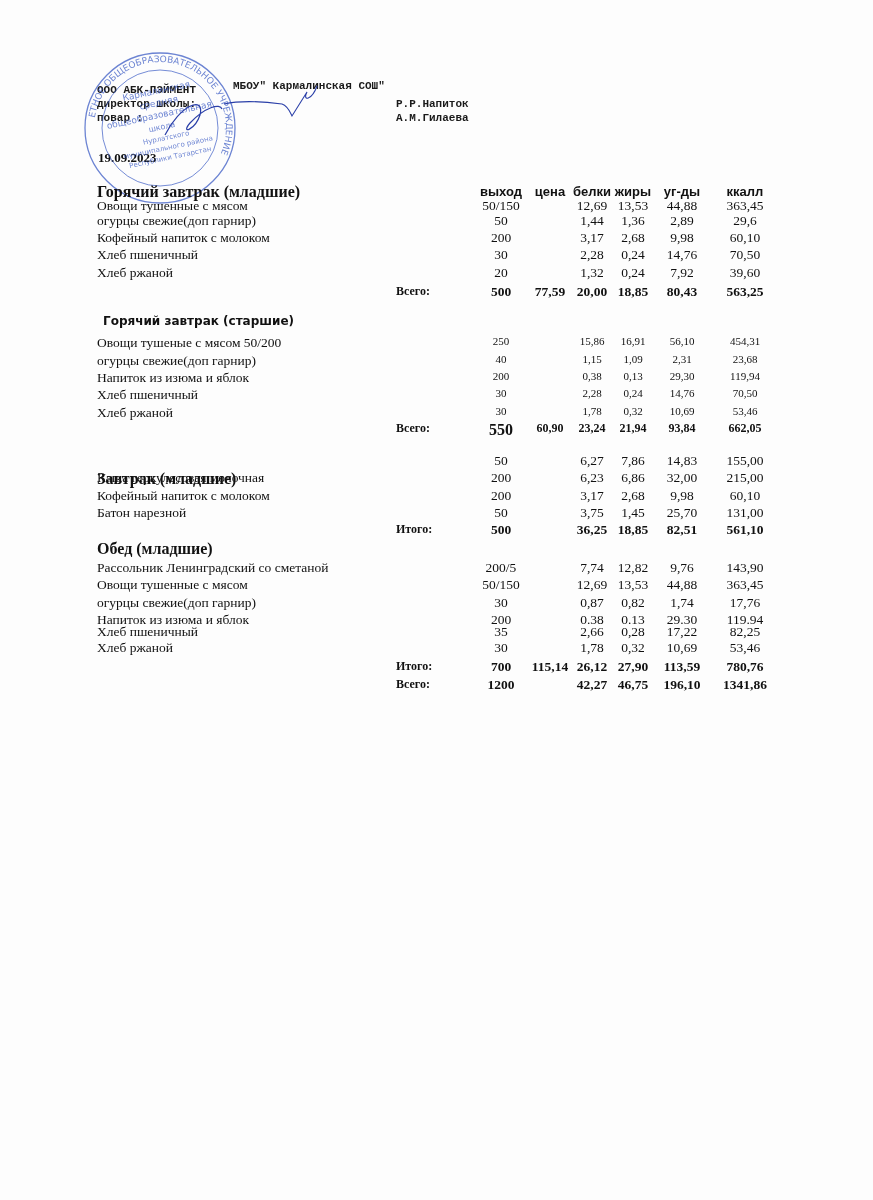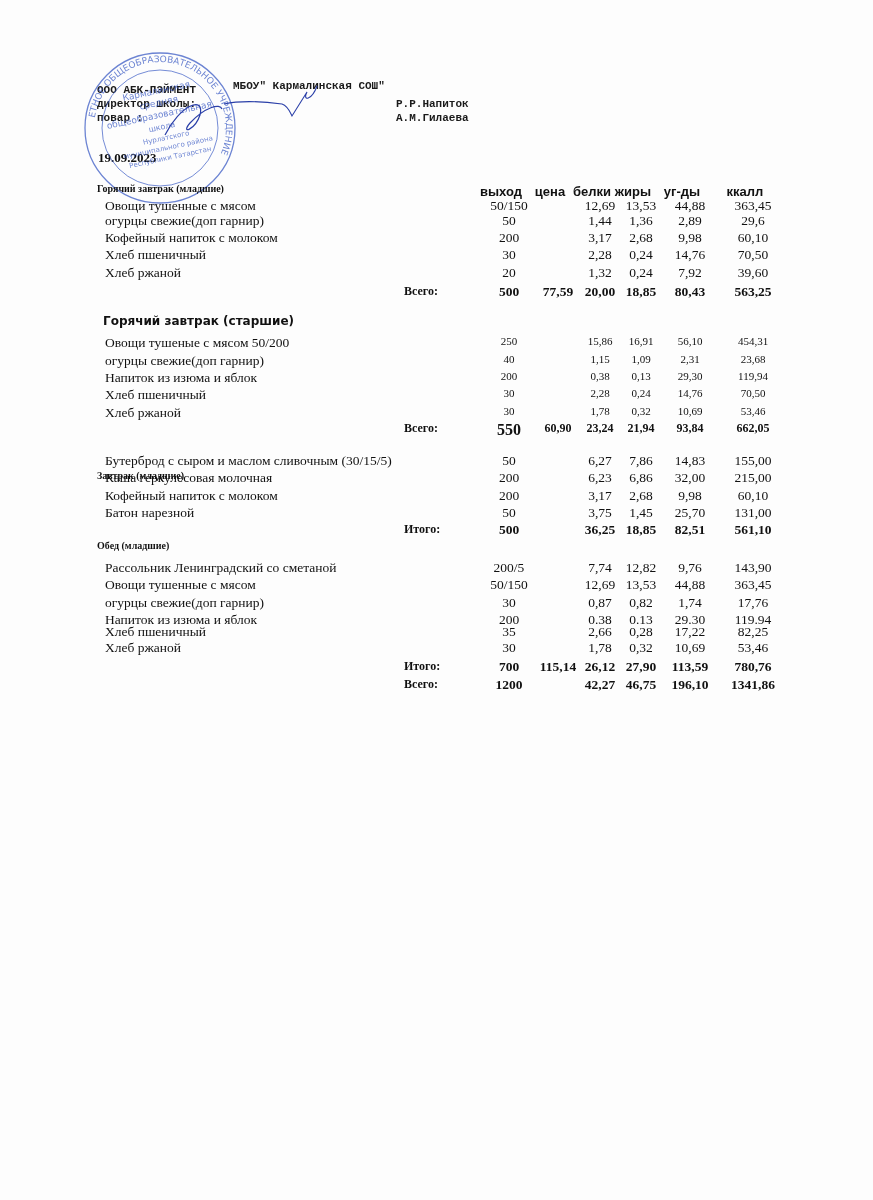--- a/index.html
+++ b/index.html
@@ -1,32 +1,32 @@
 <!DOCTYPE html>
 <html><head>
 <meta charset="utf-8">
 <style>
   html, body { margin:0; padding:0; background:#ffffff; }
   body { width:873px; height:1200px; position:relative; overflow:hidden; color:#111; }
   .page { position:absolute; left:0; top:0; width:873px; height:1200px; background:#fdfdfd; }
   .hdr { position:absolute; font-family:Liberation Mono, monospace; font-size:11px; font-weight:bold; color:#1a1a1a; white-space:nowrap; }
   .date { position:absolute; left:98px; top:150px; font-family:"Liberation Serif", serif; font-weight:bold; font-size:13px; }
-  .row { position:absolute; left:8px; width:716px; height:16px; font-family:"Liberation Serif", serif; font-size:13.5px; }
+  .row { position:absolute; left:0; width:716px; height:16px; font-family:"Liberation Serif", serif; font-size:13.5px; }
   .row.small .num { font-size:11px; }
   .row .name { position:absolute; left:97px; white-space:nowrap; }
   .row .lbl { position:absolute; left:396px; font-weight:bold; font-size:12px; white-space:nowrap; }
   .num { position:absolute; width:70px; text-align:center; white-space:nowrap; }
   .c-out { left:466px; }
   .c-price { left:515px; }
   .c-prot { left:557px; }
   .c-fat { left:598px; }
   .c-carb { left:647px; }
   .c-kcal { left:710px; }
   .bold { font-weight:bold; }
-  .sect { position:absolute; left:97px; font-family:"Liberation Serif", serif; font-weight:bold; font-size:10px; white-space:nowrap; }
+  .sect { position:absolute; left:97px; font-family:"Liberation Serif", serif; font-weight:bold; font-size:16px; white-space:nowrap; }
   .sect.sansh { font-family:"DejaVu Sans", sans-serif; font-size:12px; left:103px; }
   .colhead { position:absolute; top:184px; font-family:Liberation Sans, sans-serif; font-weight:bold; font-size:13px; width:70px; text-align:center; }
   .stamp { position:absolute; left:82px; top:50px; width:156px; height:156px; pointer-events:none; }
   .sig { position:absolute; pointer-events:none; }
 </style>
 </head>
 <body>
 
 <div class="page">
 
@@ -184,21 +184,20 @@
       <div class="row bold" style="top: 421px;">
         <span class="lbl">Всего:</span>
         <span class="num c-out" style="font-size: 16px;">550</span>
         <span class="num c-price" style="font-size: 12px;">60,90</span>
         <span class="num c-prot" style="font-size: 12px;">23,24</span>
         <span class="num c-fat" style="font-size: 12px;">21,94</span>
         <span class="num c-carb" style="font-size: 12px;">93,84</span>
         <span class="num c-kcal" style="font-size: 12px;">662,05</span>
       </div>
       <div class="row" style="top: 453px;">
-        <span class="name">Бутерброд с сыром и маслом сливочным (30/15/5)</span>
         <span class="num c-out">50</span>
         <span class="num c-price"></span>
         <span class="num c-prot">6,27</span>
         <span class="num c-fat">7,86</span>
         <span class="num c-carb">14,83</span>
         <span class="num c-kcal">155,00</span>
       </div>
       <div class="row" style="top: 470px;">
         <span class="name">Каша  геркулесовая молочная</span>
         <span class="num c-out">200</span>

